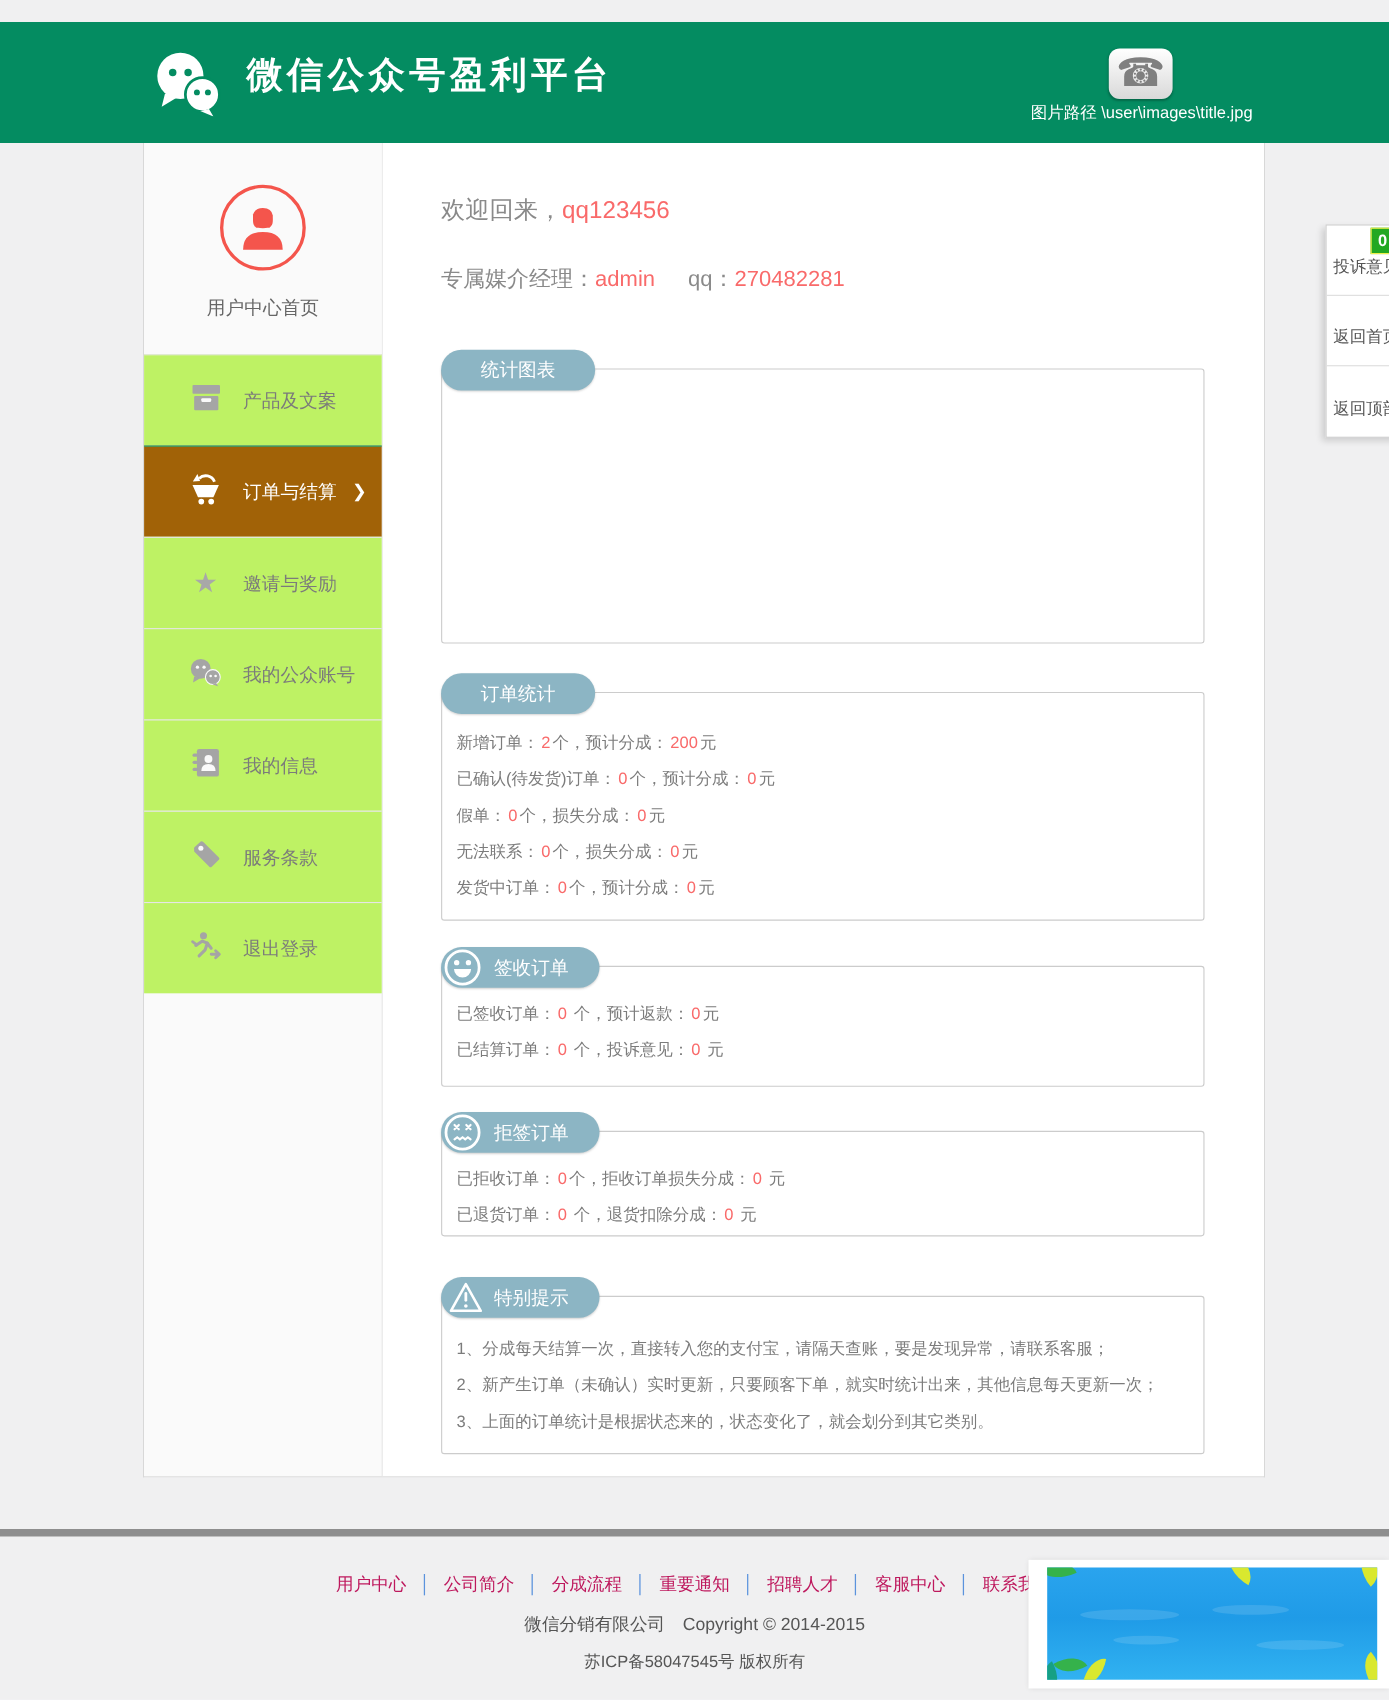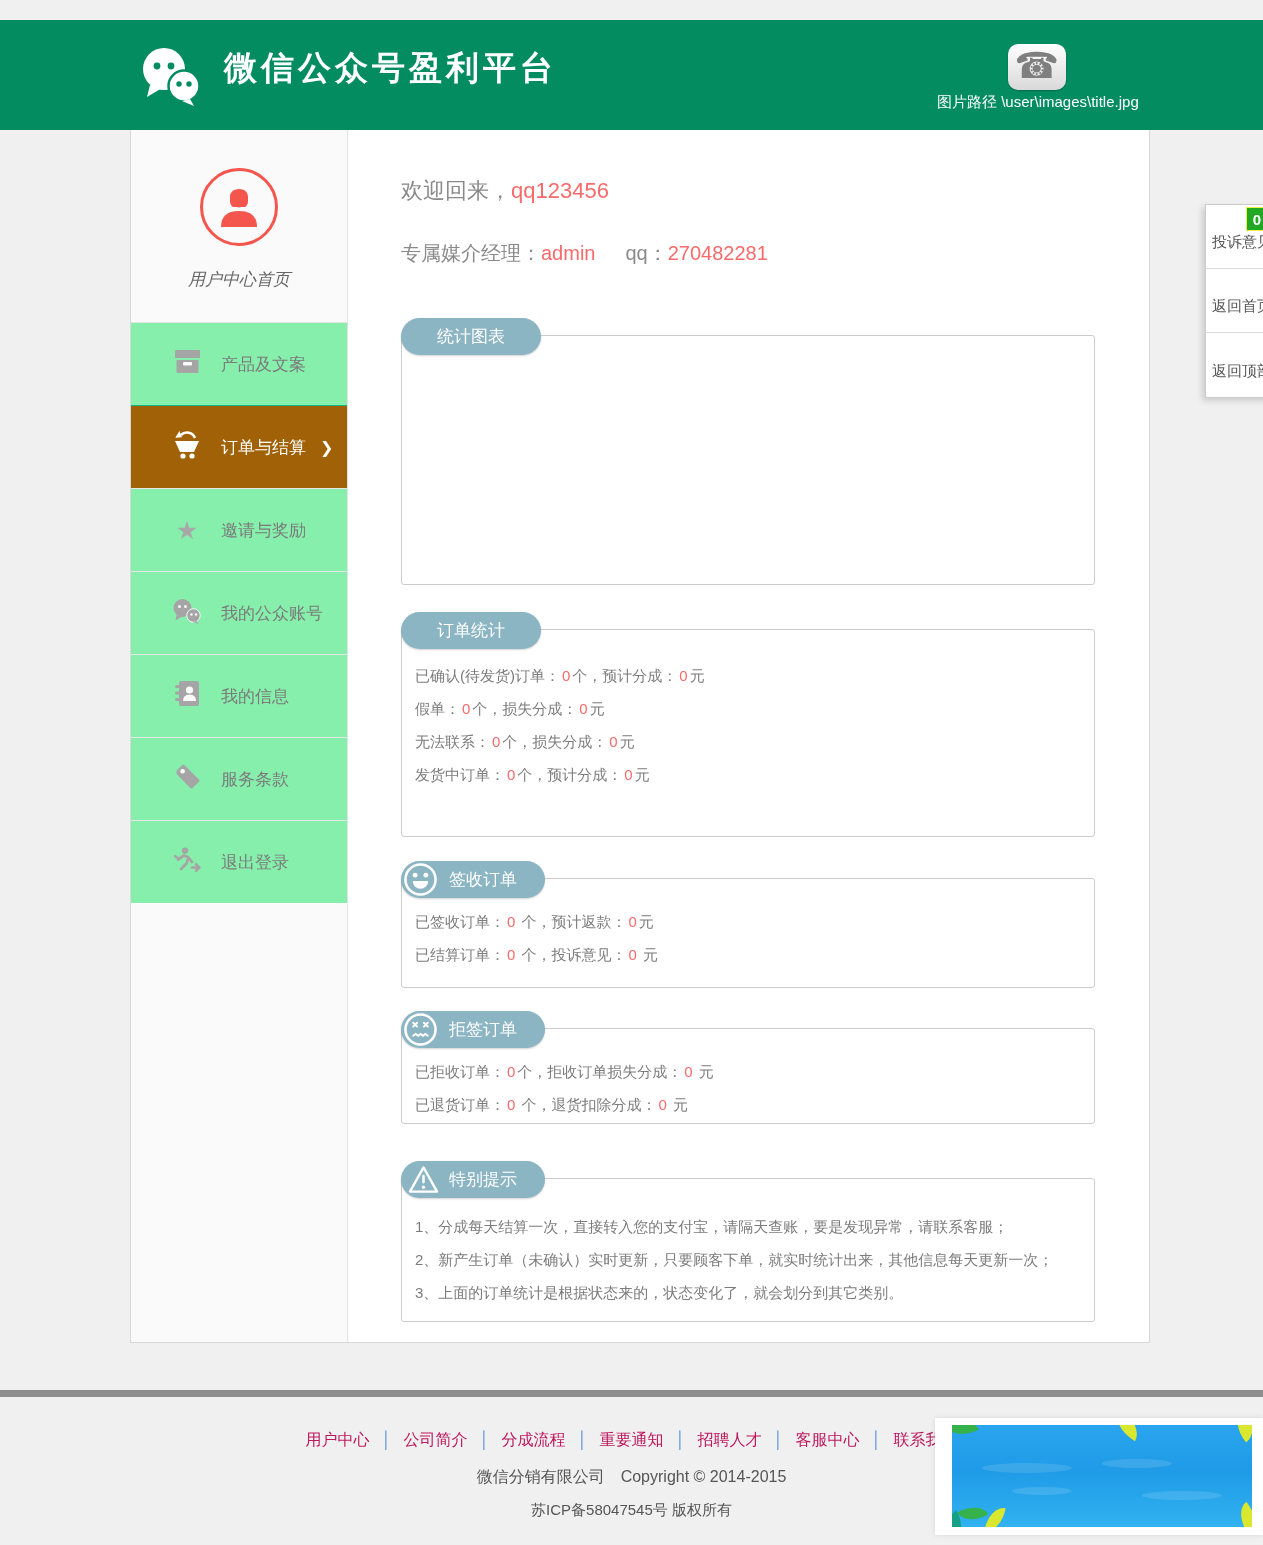--- a/index.html
+++ b/index.html
@@ -17,23 +17,23 @@
 
   
   .container { position:absolute; left:130px; top:130px; width:1020px; height:1213px;
                background:#fff; border:1px solid #d8d8d8; border-top:none; }
 
   
   .sidebar { position:absolute; left:0; top:0; width:217px; height:100%; border-right:1px solid #e3e3e3; background:#fafafa; }
   .avatar-block { height:192px; text-align:center; padding-top:38px; cursor:pointer; background:#fafafa; }
   .avatar-circle { width:78px; height:78px; border:3px solid #f4554c; border-radius:50%; margin:0 auto;
                    display:flex; align-items:center; justify-content:center; overflow:hidden; }
-  .avatar-label { margin-top:22px; color:#666; font-size:17px;font-style:italic; }
+  .avatar-label { margin-top:22px; color:#666; font-size:17px; }
   .side-item { position:relative; height:83px; border-top:1px solid #e6e6e6; display:flex; align-items:center;
-               padding-left:40px; color:#7b7b7b; font-size:17px; cursor:pointer; background:#86efac; }
+               padding-left:40px; color:#7b7b7b; font-size:17px; cursor:pointer; background:#bef264; }
   .side-item .ic { width:32px; margin-right:18px; text-align:center; flex:none; }
   .side-item.active { background:#a16207; color:#fff; border-top-color:#15b487; }
   .star-glyph::before { content:"★"; font-size:25px; color:#a8a8a8; }
   .chev { margin-left:14px; font-size:16px; font-weight:bold; }
 
   
   .main { position:absolute; left:217px; top:0; right:0; bottom:0; background:#fff; }
   .welcome { position:absolute; left:53px; top:46px; font-size:22px; color:#8a8a8a; }
   .manager { position:absolute; left:53px; top:110px; font-size:20px; color:#8a8a8a; }
   .manager .gap { display:inline-block; width:30px; }
@@ -217,20 +217,21 @@
         </div>
         <div class="panel" style="height:250px;"></div>
       </div>
 
       <div class="section" style="top:482px;">
         <div class="pill">
           <span>订单统计</span>
         </div>
         <div class="panel" style="height:208px;">
           <div class="rows">
+            <div class="row"><span>新增订单：</span><span class="red">2</span><span>个，预计分成：</span><span class="red">200</span><span>元</span></div>
             <div class="row"><span>已确认(待发货)订单：</span><span class="red">0</span><span>个，预计分成：</span><span class="red">0</span><span>元</span></div>
             <div class="row"><span>假单：</span><span class="red">0</span><span>个，损失分成：</span><span class="red">0</span><span>元</span></div>
             <div class="row"><span>无法联系：</span><span class="red">0</span><span>个，损失分成：</span><span class="red">0</span><span>元</span></div>
             <div class="row"><span>发货中订单：</span><span class="red">0</span><span>个，预计分成：</span><span class="red">0</span><span>元</span></div>
           </div>
         </div>
       </div>
 
       <div class="section" style="top:731px;">
         <div class="pill has-icon">

